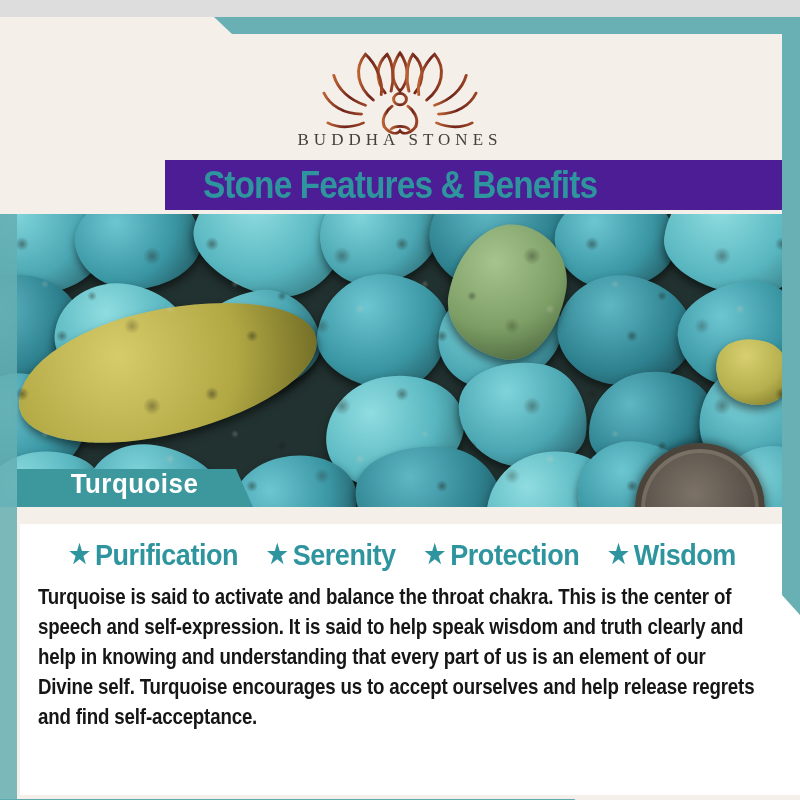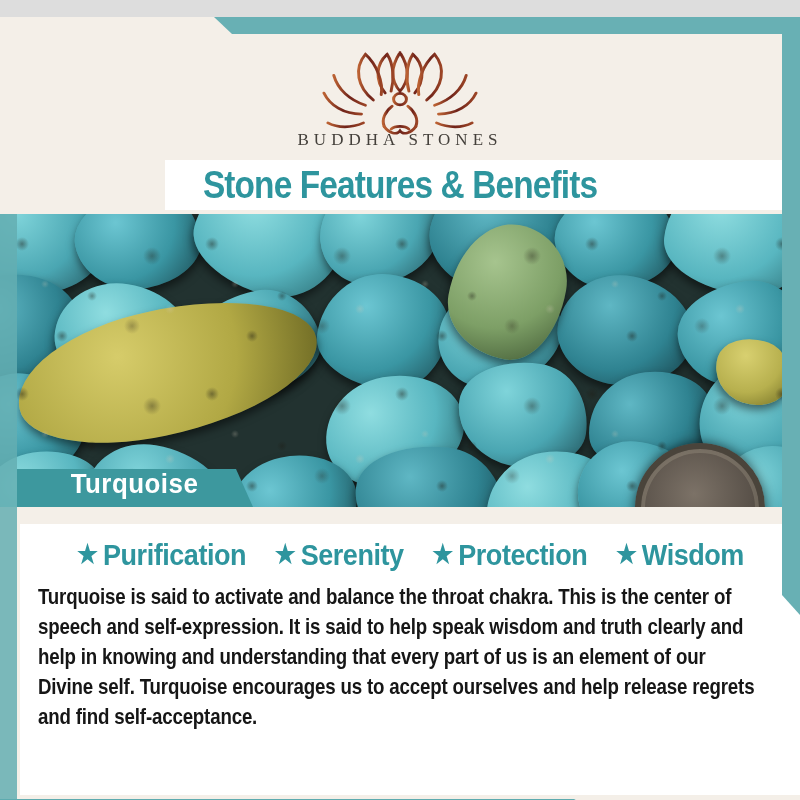--- a/index.html
+++ b/index.html
@@ -16,21 +16,21 @@
   .bar-bottom{position:absolute;left:0;top:782px;width:606px;height:18px;background:#5dabaf;
            clip-path:polygon(0 0,574px 0,100% 100%,0 100%);z-index:6;}
 
   
   .logo{position:absolute;left:316px;top:32px;width:168px;height:88px;z-index:2;}
   .brand{position:absolute;left:0;top:113px;width:800px;text-align:center;
          font-family:"Liberation Serif",serif;font-size:17px;letter-spacing:5px;
          color:#44403b;z-index:2;}
 
   
-  .title-band{position:absolute;left:165px;top:143px;width:617px;height:50px;background:#ffffff;z-index:3;}
+  .title-band{position:absolute;left:165px;top:143px;width:617px;height:50px;background:#4c1d95;z-index:3;}
   .title{position:absolute;left:-165px;top:4px;width:800px;text-align:center;
          font-size:38px;font-weight:700;color:#2e959e;white-space:nowrap;}
   .title>span{display:inline-block;transform:scaleX(0.88);transform-origin:center;letter-spacing:-1px;}
 
   
   .photo{position:absolute;left:0;top:197px;width:782px;height:293px;background:#223230;overflow:hidden;z-index:1;}
   .stone{position:absolute;box-shadow:0 5px 9px rgba(0,0,0,0.5);}
   .speckles{position:absolute;inset:0;z-index:40;pointer-events:none;background-image:
     radial-gradient(circle 6px at 22px 30px, rgba(30,28,20,.45), transparent 7px),
     radial-gradient(circle 4px at 92px 82px, rgba(30,28,20,.4), transparent 5px),
@@ -47,21 +47,21 @@
 
   
   .label-ribbon{position:absolute;left:17px;top:452px;width:236px;height:38px;background:#3d989e;
         clip-path:polygon(0 0,219px 0,100% 100%,0 100%);z-index:4;
         display:flex;justify-content:center;}
   .label-ribbon span{color:#ffffff;font-size:27px;font-weight:700;letter-spacing:0.5px;
         transform:scaleX(0.96);display:inline-block;}
 
   
   .content-box{position:absolute;left:20px;top:507px;width:780px;height:271px;background:#ffffff;z-index:2;}
-  .features{position:absolute;left:0;top:14px;width:100%;text-align:center;white-space:nowrap;
+  .features{position:absolute;left:0;top:14px;width:100%;text-align:left;white-space:nowrap;
         color:#2e959e;font-weight:700;font-size:30px;}
   .features-inner{display:inline-block;transform:scaleX(0.9);transform-origin:center;letter-spacing:-0.5px;}
   .feature{display:inline-block;margin:0 12px;}
   .feature .star{font-size:26px;margin-right:6px;vertical-align:2px;}
   .paragraph{position:absolute;left:18px;top:58px;width:860px;
         transform:scaleX(0.87);transform-origin:left center;
         font-size:21.5px;line-height:30px;font-weight:700;letter-spacing:-0.2px;color:#161616;}
   .paragraph div{white-space:nowrap;}
 </style>
 </head>

